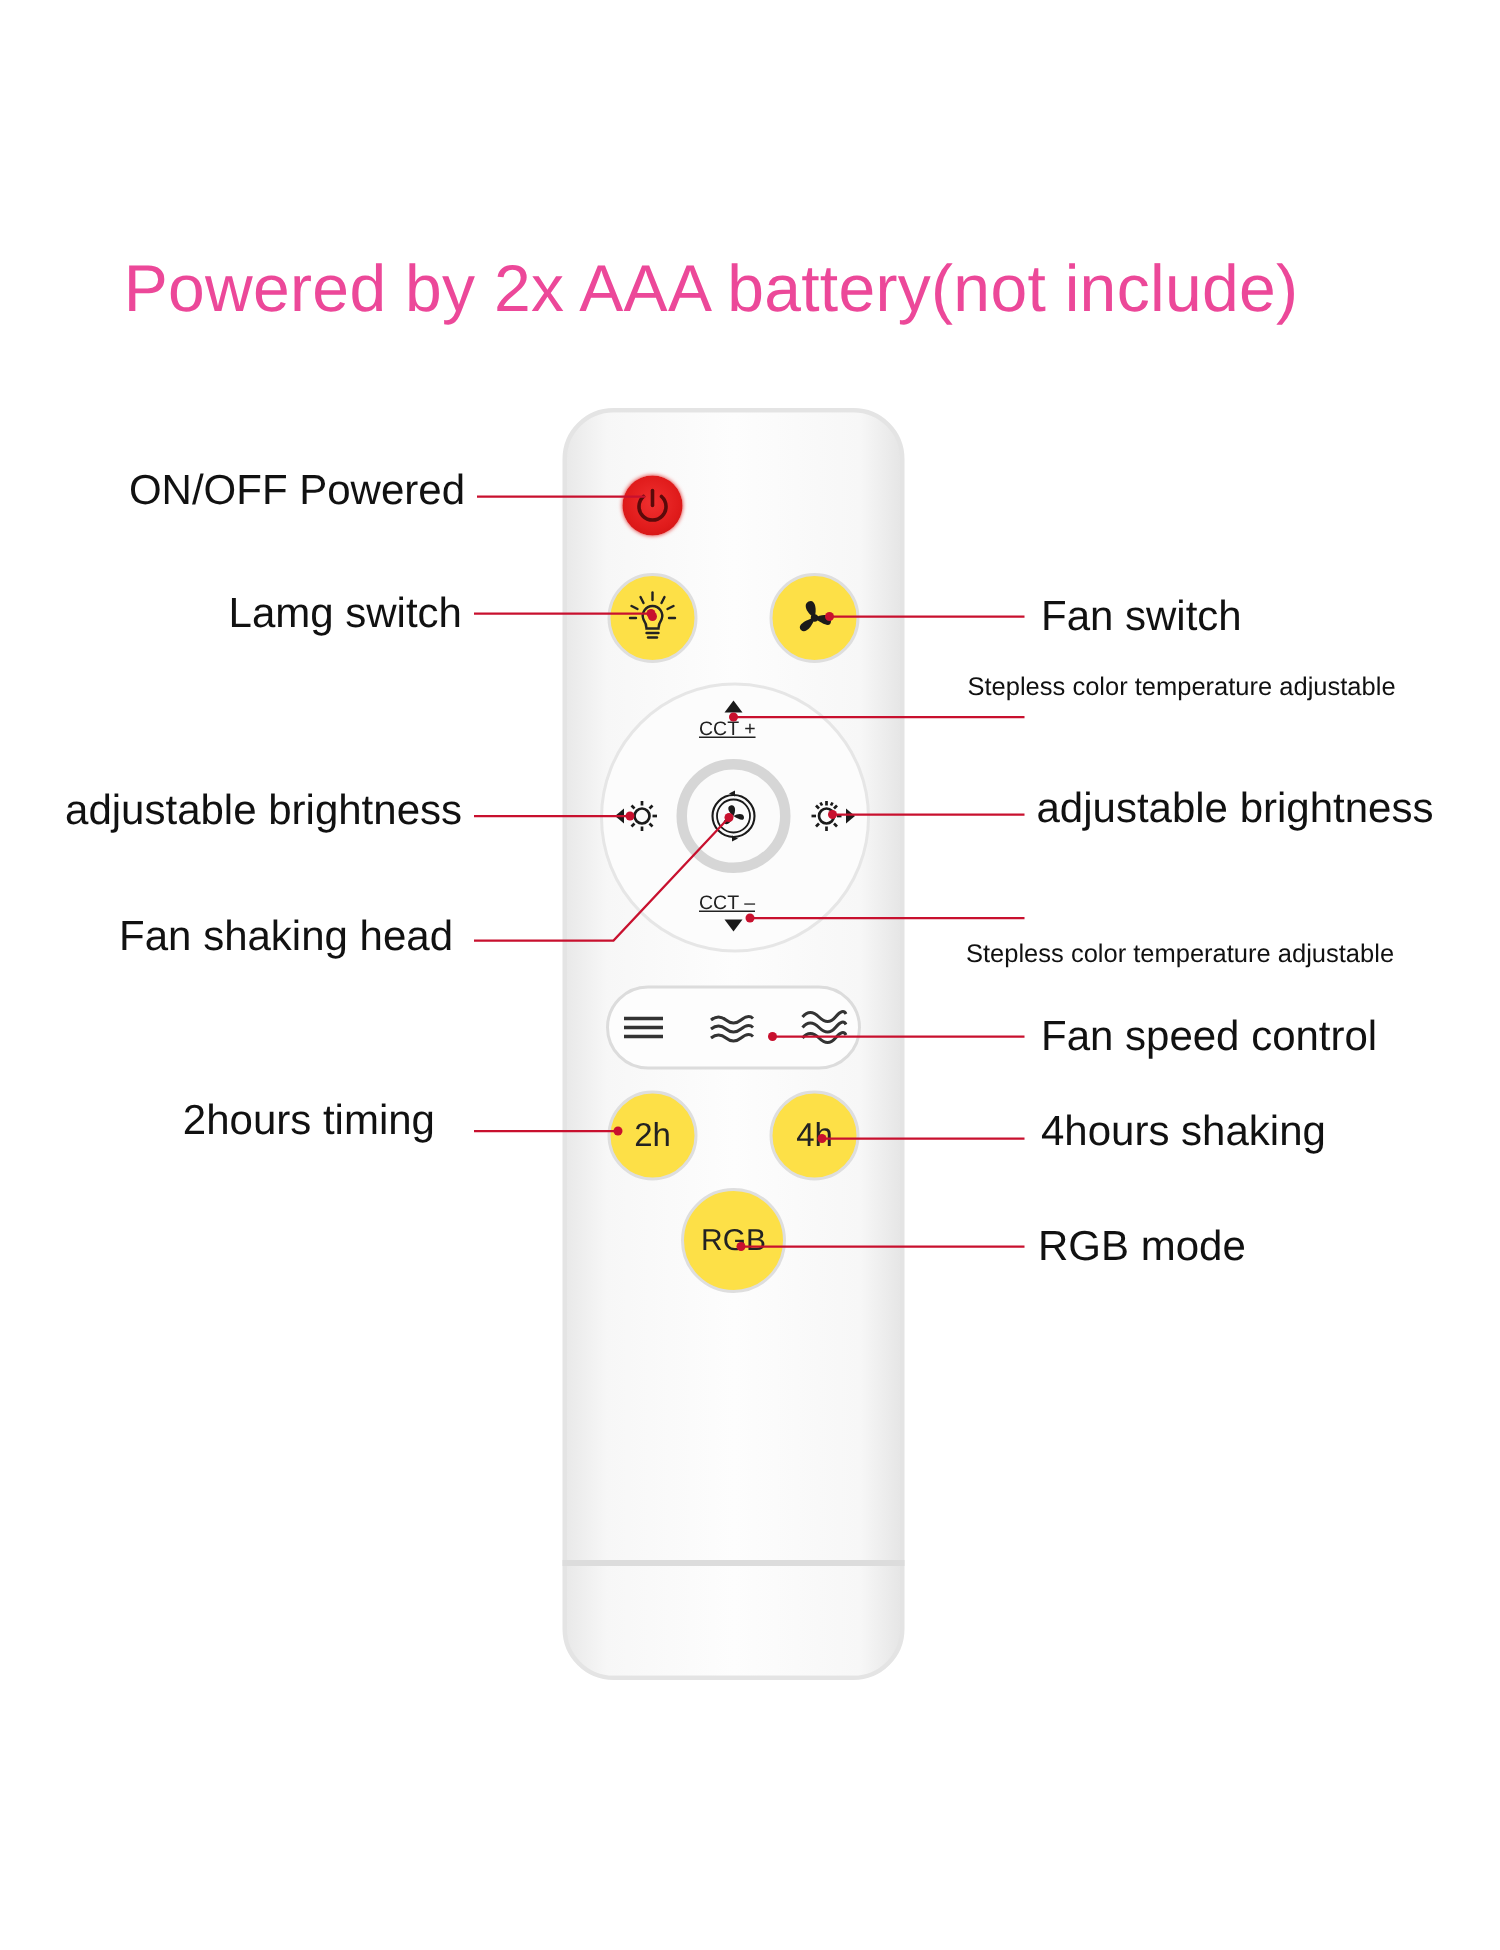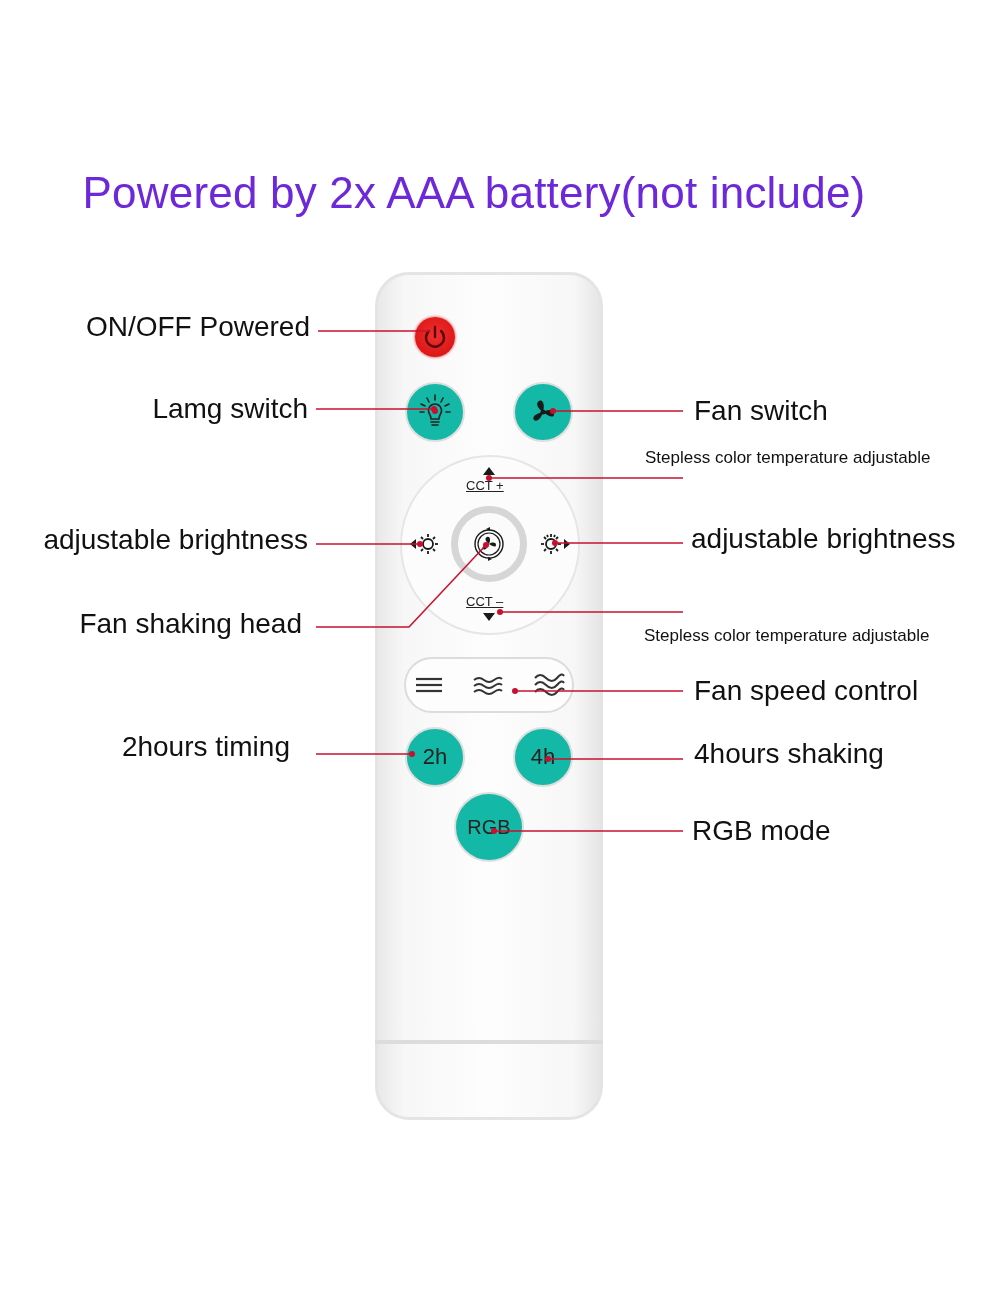--- a/index.html
+++ b/index.html
@@ -1,22 +1,22 @@
 <!DOCTYPE html>
 <html><head>
 <meta charset="utf-8">
 <style>
   html, body { margin:0; padding:0; background:#ffffff; }
   body { width:1000px; height:1300px; position:relative; overflow:hidden; font-family:"Liberation Sans", sans-serif; color:#111; }
-  .title { position:absolute; left:0; width:948px; top:168px; text-align:center; font-size:44px; color:#6d28d9; letter-spacing:0.2px; }
+  .title { position:absolute; left:0; width:948px; top:168px; text-align:center; font-size:44px; color:#ec4899; letter-spacing:0.2px; }
   .remote { position:absolute; left:375px; top:272px; width:228px; height:848px; border-radius:34px;
             background:linear-gradient(90deg,#e9e9e9 0%,#f7f7f7 12%,#fdfdfd 50%,#f7f7f7 88%,#e6e6e6 100%);
             border:3px solid #e4e4e4; box-sizing:border-box; }
   .remote-seam { position:absolute; left:375px; top:1040px; width:228px; height:4px; background:#dcdcdc; }
-  .btn { position:absolute; border-radius:50%; background:#14b8a6; border:2px solid #dedede; box-sizing:border-box;
+  .btn { position:absolute; border-radius:50%; background:#fde047; border:2px solid #dedede; box-sizing:border-box;
          display:flex; align-items:center; justify-content:center; }
   .power { position:absolute; left:415px; top:317px; width:40px; height:40px; border-radius:50%;
            background:radial-gradient(circle at 50% 45%,#f03030 0%,#e01b1b 60%,#c81010 100%); box-shadow:0 0 3px #e02020; }
   .dpad { position:absolute; left:400px; top:455px; width:180px; height:180px; border-radius:50%; background:#fcfcfc; border:2px solid #e6e6e6; box-sizing:border-box; }
   .dpad-center { position:absolute; left:451px; top:506px; width:76px; height:76px; border-radius:50%; background:#fbfbfb; border:7px solid #d6d6d6; box-sizing:border-box; }
   .speedbar { position:absolute; left:404px; top:657px; width:170px; height:56px; border-radius:28px; background:#fdfdfd; border:2px solid #dcdcdc; box-sizing:border-box; }
   .lbl { position:absolute; white-space:nowrap; color:#111; }
   .big { font-size:28px; }
   .small { font-size:17px; }
   .btn-text { font-size:22px; color:#222; }

